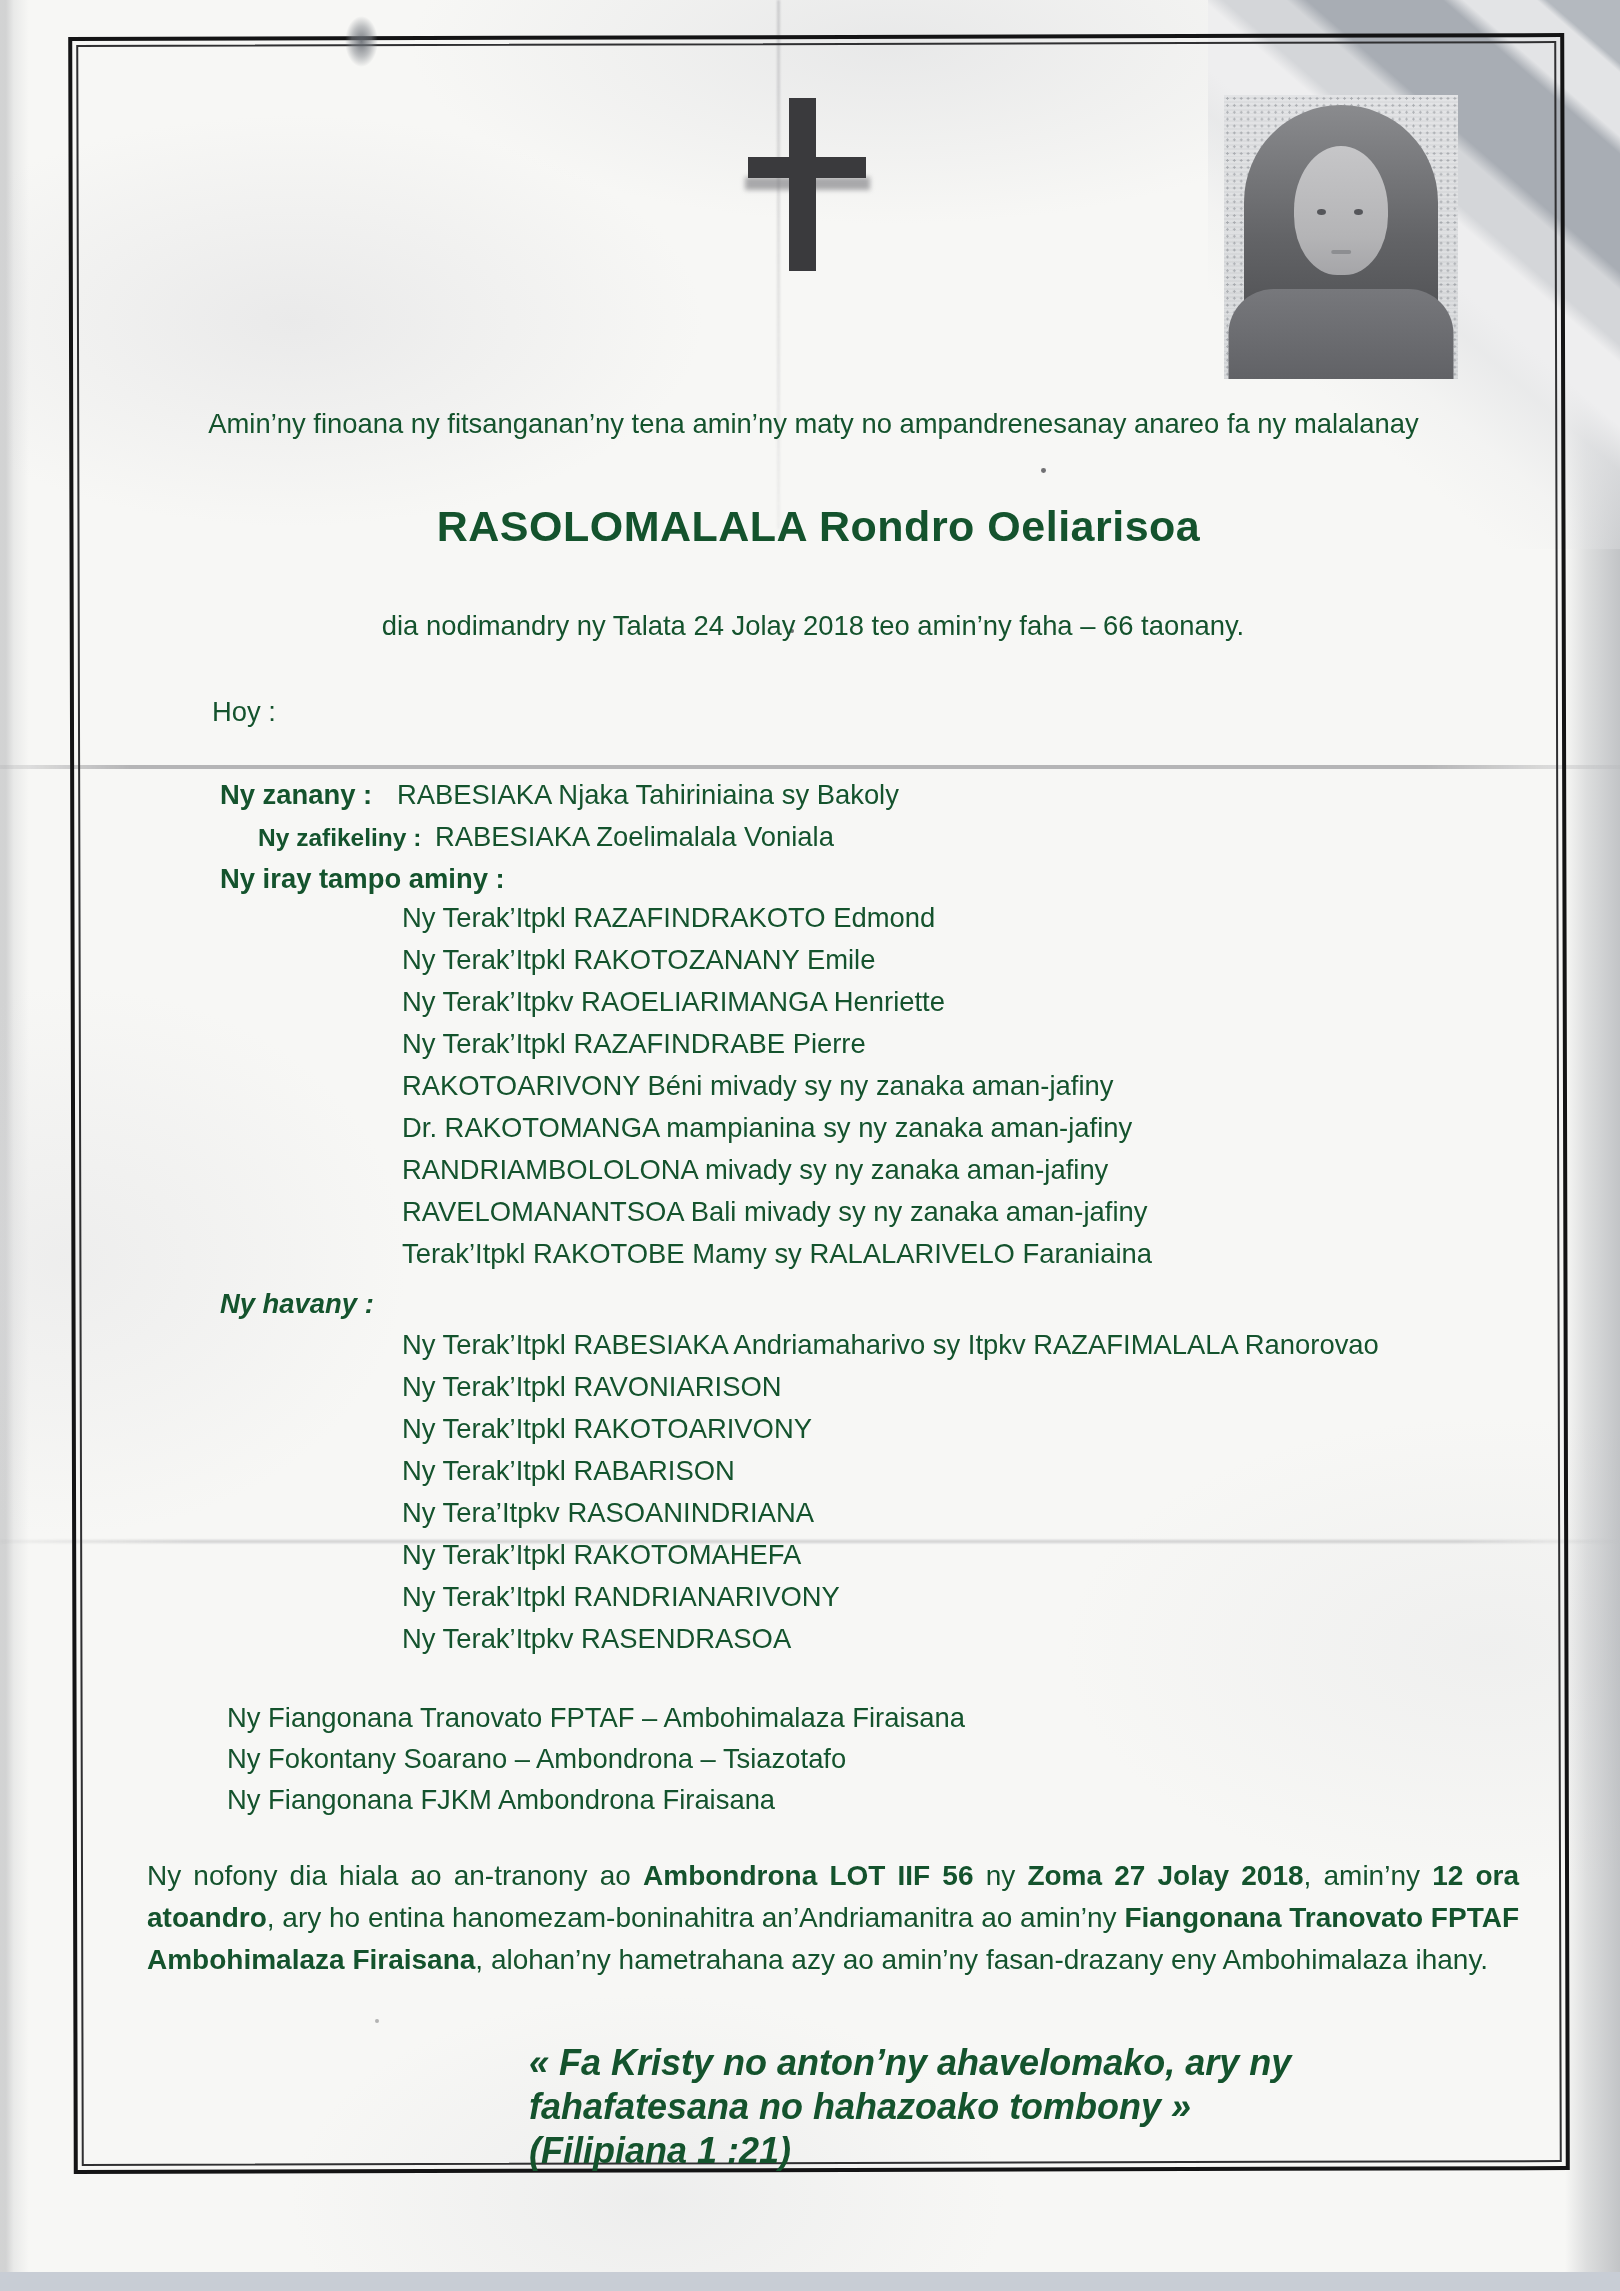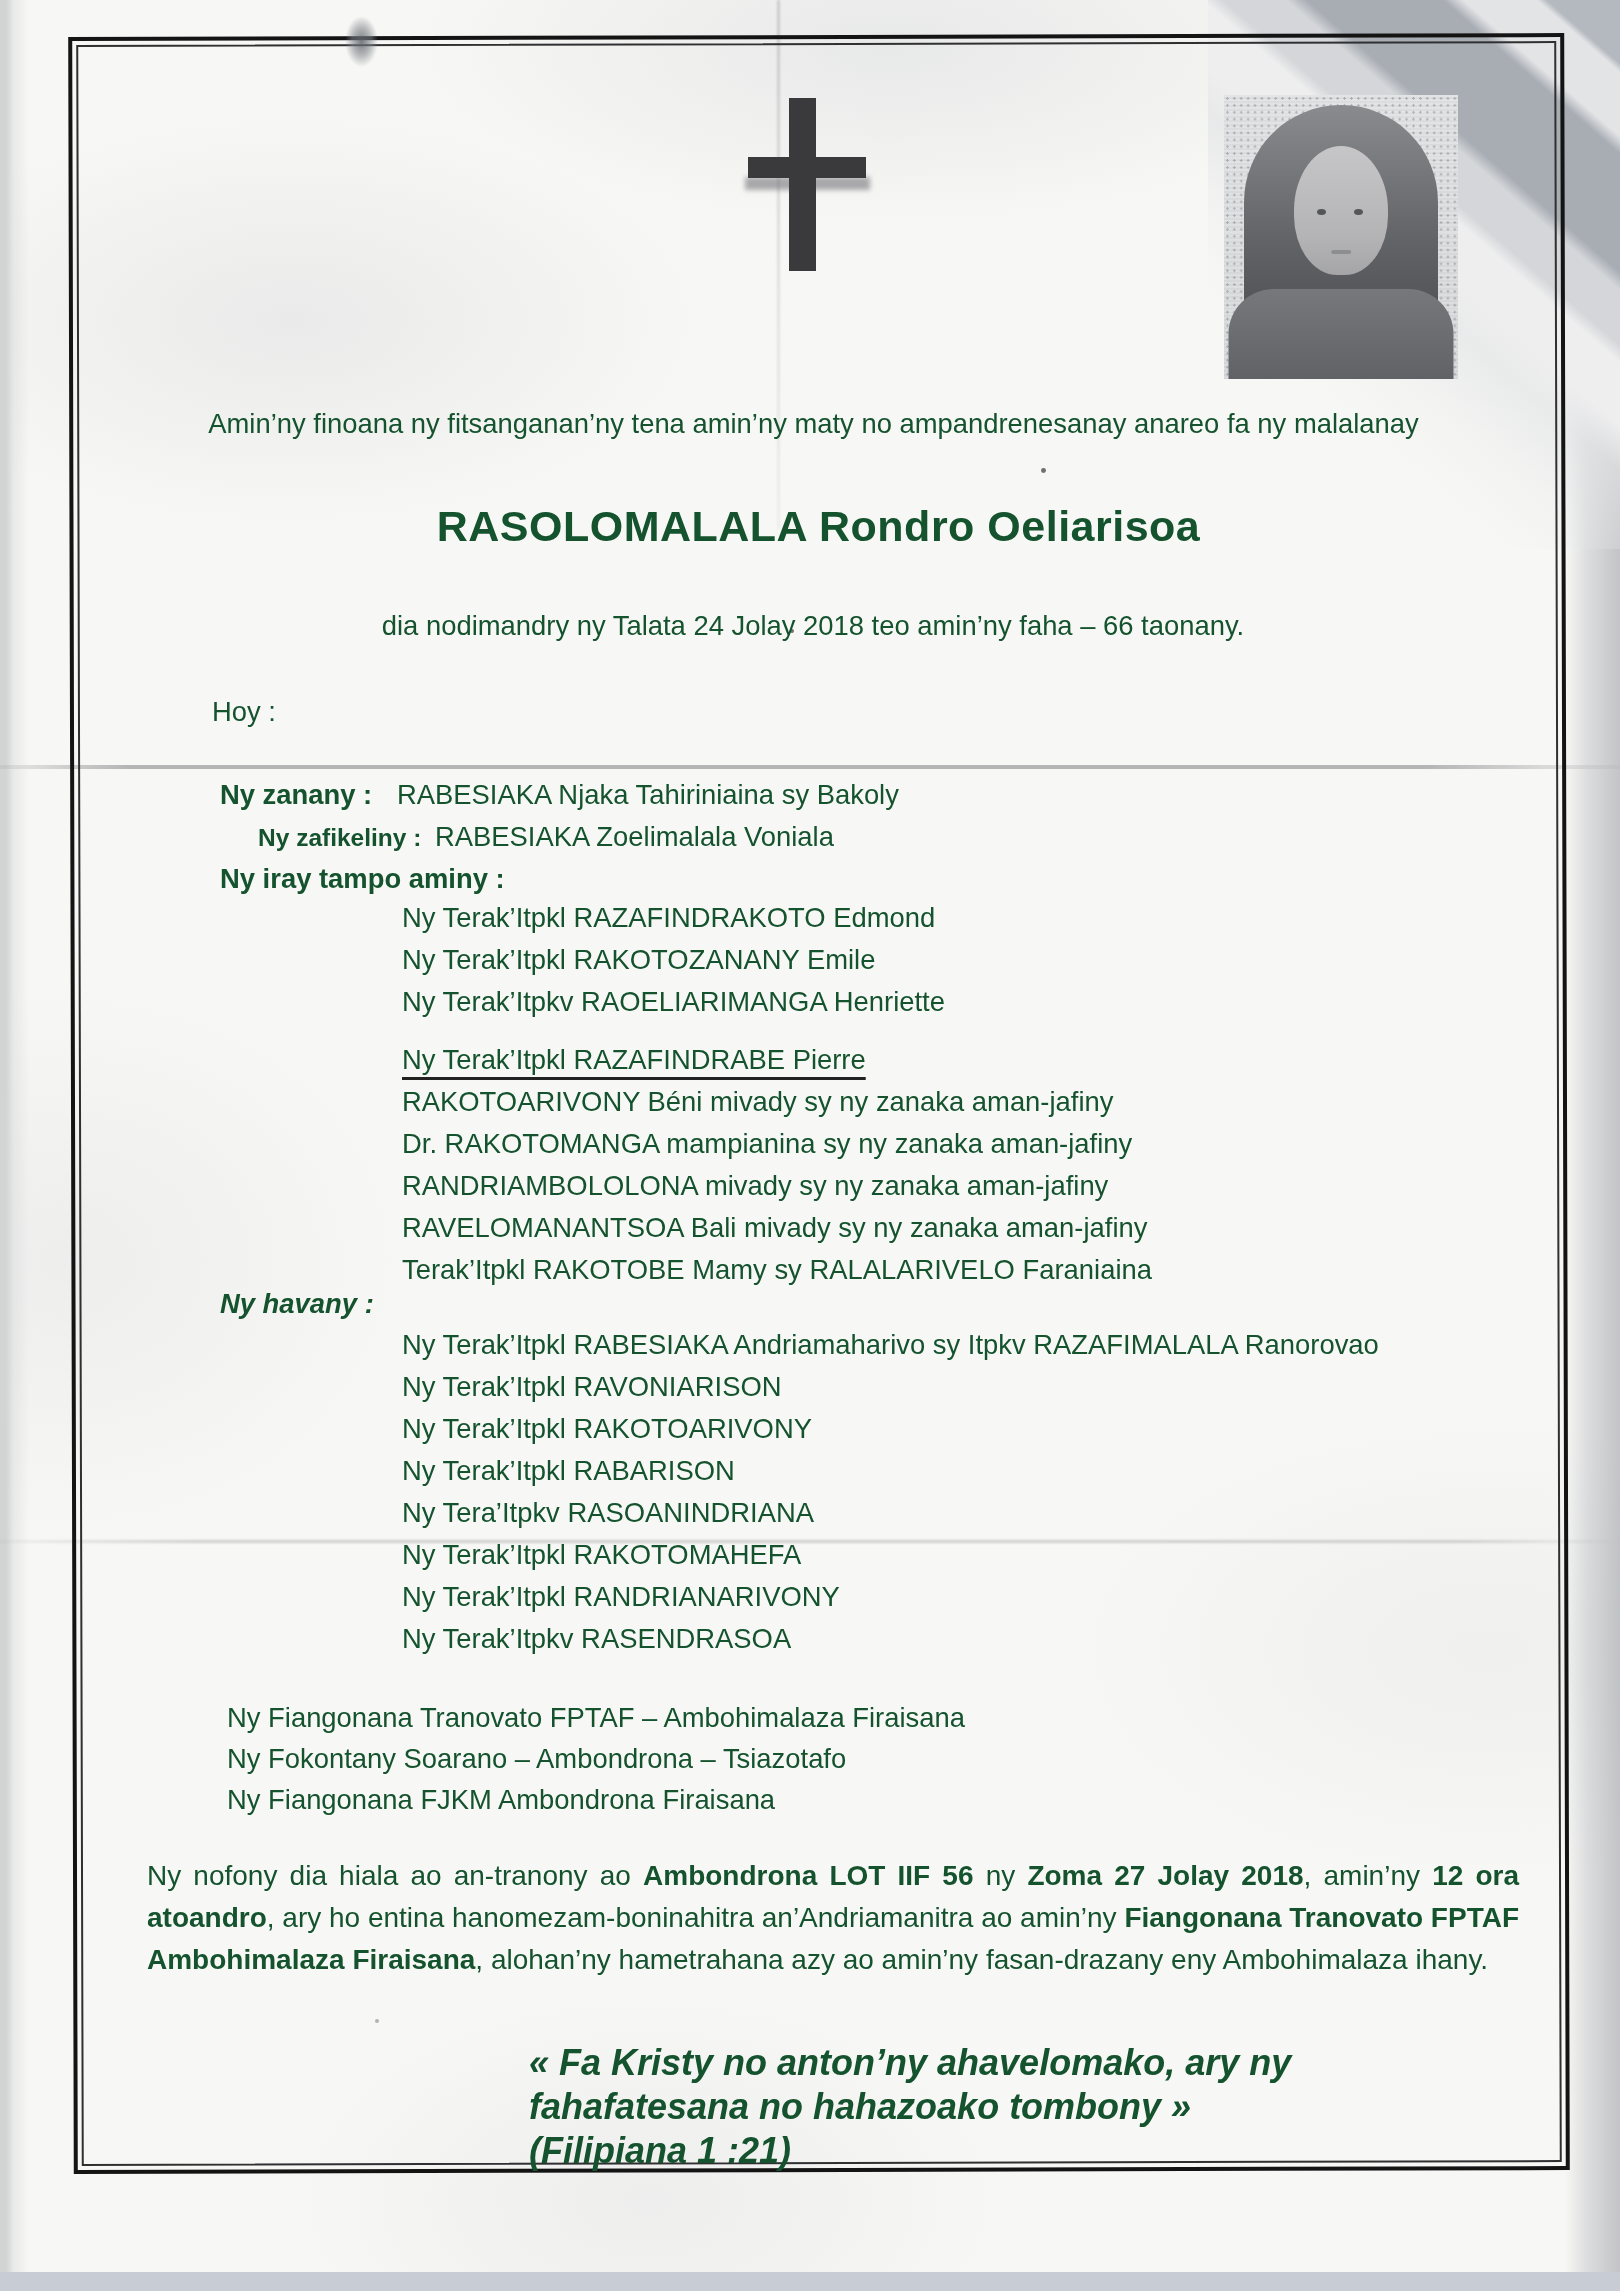--- a/index.html
+++ b/index.html
@@ -112,21 +112,21 @@
   .row-label{font-weight:700; display:inline-block; width:177px;}
   .row-label.small{font-size:24.5px;}
   .row1{left:220px; top:777px;}
   .row2{left:220px; top:819px;margin-left:38px;}
   .lbl{left:220px; font-weight:700;}
   .iray{top:861px;}
   .havany{top:1286px;font-style:italic;}
   .list{position:absolute; left:402px; font-size:27.4px; line-height:42px; white-space:nowrap;}
   .listA{top:897px;}
   .listB{top:1324px;}
-  .u-line{text-decoration:underline; text-decoration-thickness:2.9px; text-underline-offset:7.8px; text-decoration-color:#222;margin-top:16px;}
+  .u-line{text-decoration-thickness:2.9px; text-underline-offset:7.8px; text-decoration-color:#222;}
   .community{position:absolute; left:227px; top:1697px; font-size:27.4px; line-height:41px; white-space:nowrap;}
   .paragraph{
     position:absolute; left:147px; top:1855px; width:1372px;
     font-size:28px; line-height:42px; text-align:justify; white-space:normal;
   }
   .quoteblock{position:absolute; left:529px; top:2041px; width:947px; 
     font-style:italic; font-weight:700; font-size:36px; line-height:44px;}
 </style>
 </head>
 <body>

